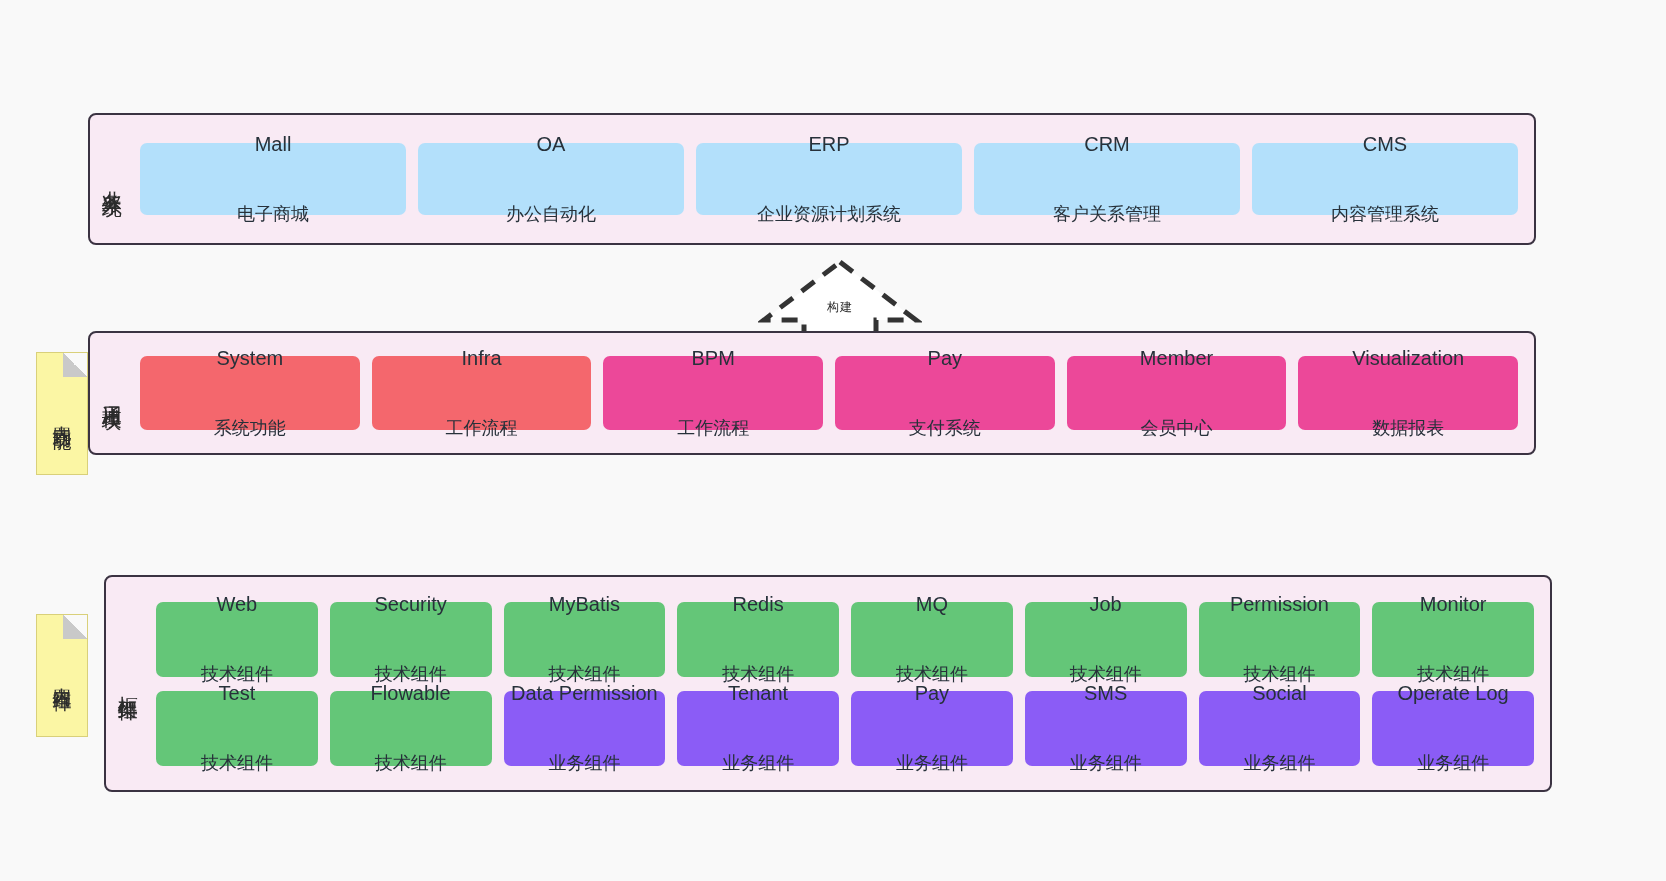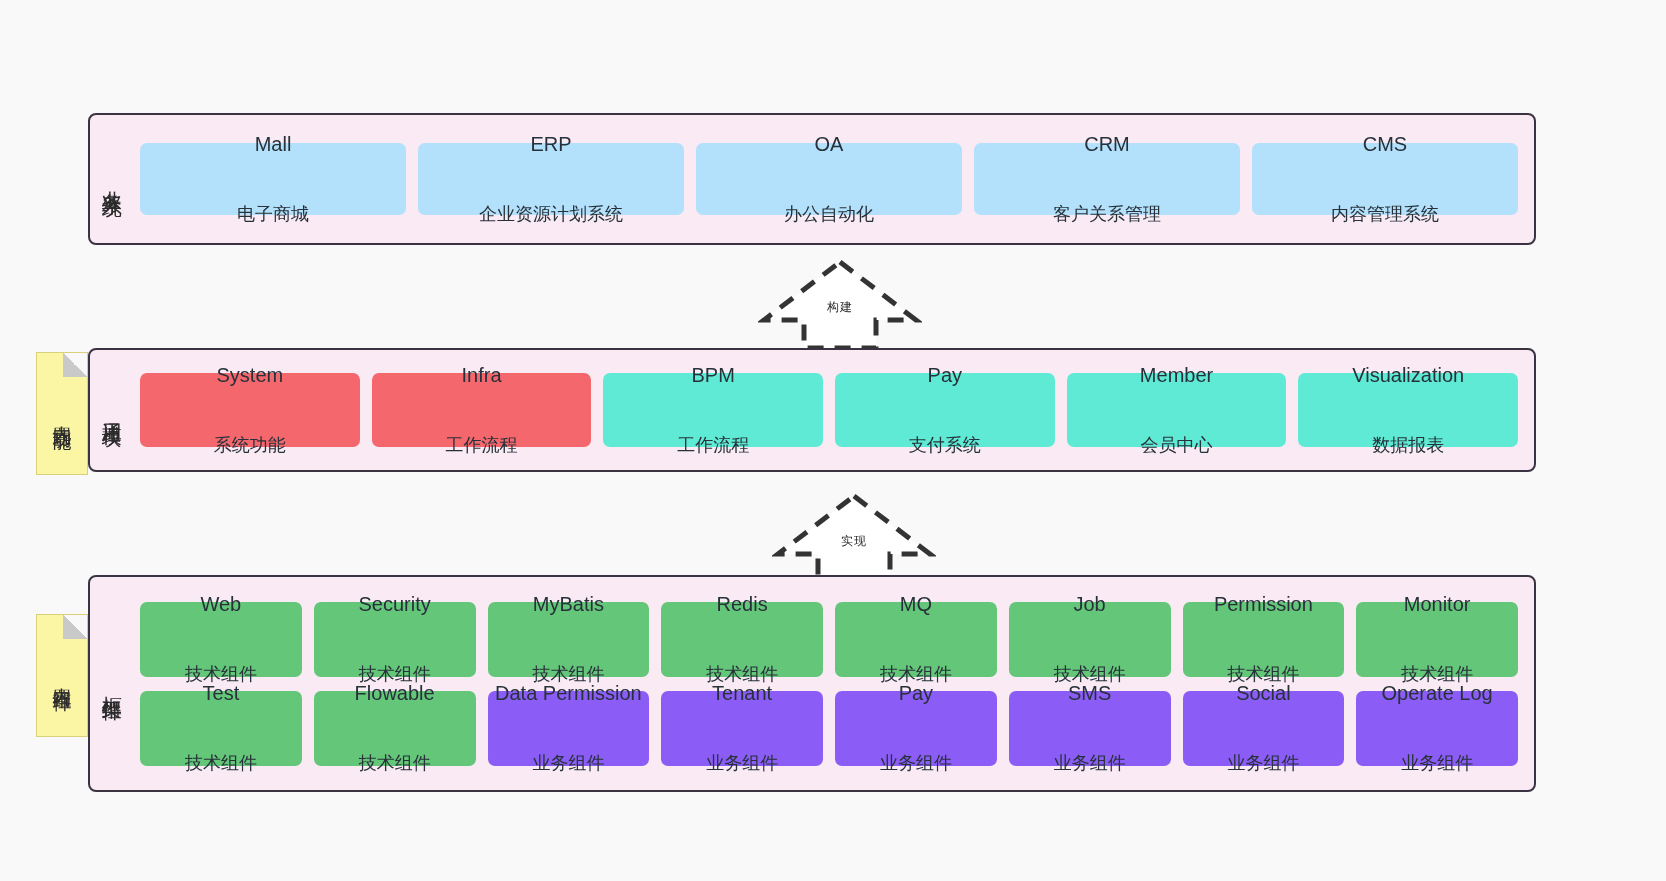--- a/index.html
+++ b/index.html
@@ -59,28 +59,28 @@
     padding: 6px 4px;
     line-height: 1.22;
     color: #27313a;
   }
   .cell .t1 { font-size: 20px; }
   .cell .t2 { font-size: 18px; margin-top: 48px; }
 
   
   .c-blue        { background: #b3e0fb; }
   .c-red-strong  { background: #f4676d; }
-  .c-red-light   { background: #5eead4; }
+  .c-red-light   { background: #ec4899; }
   .c-green-dark  { background: #64c678; }
   .c-green-light { background: #8b5cf6; }
 
   
   #band-business { left: 88px;  top: 113px; width: 1448px; height: 132px; }
-  #band-common   { left: 88px;  top: 348px; width: 1448px; height: 124px; }
-  #band-frame    { left: 88px;  top: 575px; width: 1448px; height: 217px; }
+  #band-common   { left: 88px;  top: 331px; width: 1448px; height: 124px; }
+  #band-frame    { left: 104px;  top: 575px; width: 1448px; height: 217px; }
 
   #band-business .cell { height: 72px; }
   #band-common   .cell { height: 74px; }
   #band-frame    .cell { height: 75px; }
 
   
   .note {
     position: absolute;
     width: 52px;
     background: #fbf6a4;
@@ -127,26 +127,26 @@
 
   <div class="band" id="band-business">
     <div class="band-label">业务系统</div>
     <div class="band-body">
         <div class="row">
           <div class="cell c-blue">
             <span class="t1">Mall</span>
             <span class="t2">电子商城</span>
           </div>
           <div class="cell c-blue">
+            <span class="t1">OA</span>
+            <span class="t2">办公自动化</span>
+          </div>
+          <div class="cell c-blue">
             <span class="t1">ERP</span>
             <span class="t2">企业资源计划系统</span>
-          </div>
-          <div class="cell c-blue">
-            <span class="t1">OA</span>
-            <span class="t2">办公自动化</span>
           </div>
           <div class="cell c-blue">
             <span class="t1">CRM</span>
             <span class="t2">客户关系管理</span>
           </div>
           <div class="cell c-blue">
             <span class="t1">CMS</span>
             <span class="t2">内容管理系统</span>
           </div>
         </div>
@@ -188,26 +188,20 @@
             <span class="t2">会员中心</span>
           </div>
           <div class="cell c-red-light">
             <span class="t1">Visualization</span>
             <span class="t2">数据报表</span>
           </div>
         </div>
       </div>
   </div>
 
-  <div class="arrow" id="arrow-impl">
-    <svg width="164" height="92" viewBox="0 0 164 92">
-      <path d="M82 4 L158 62 L118 62 L118 90 L46 90 L46 62 L6 62 Z" fill="#ffffff" stroke="#333333" stroke-width="5" stroke-dasharray="16,11" stroke-linejoin="miter"></path>
-    </svg>
-    <div class="arrow-label">实现</div>
-  </div>
 
   <div class="note" id="note-components">
     <span>内置组件</span>
   </div>
   <div class="band" id="band-frame">
     <div class="band-label">框架组件</div>
     <div class="band-body">
         <div class="row">
           <div class="cell c-green-dark">
             <span class="t1">Web</span>

